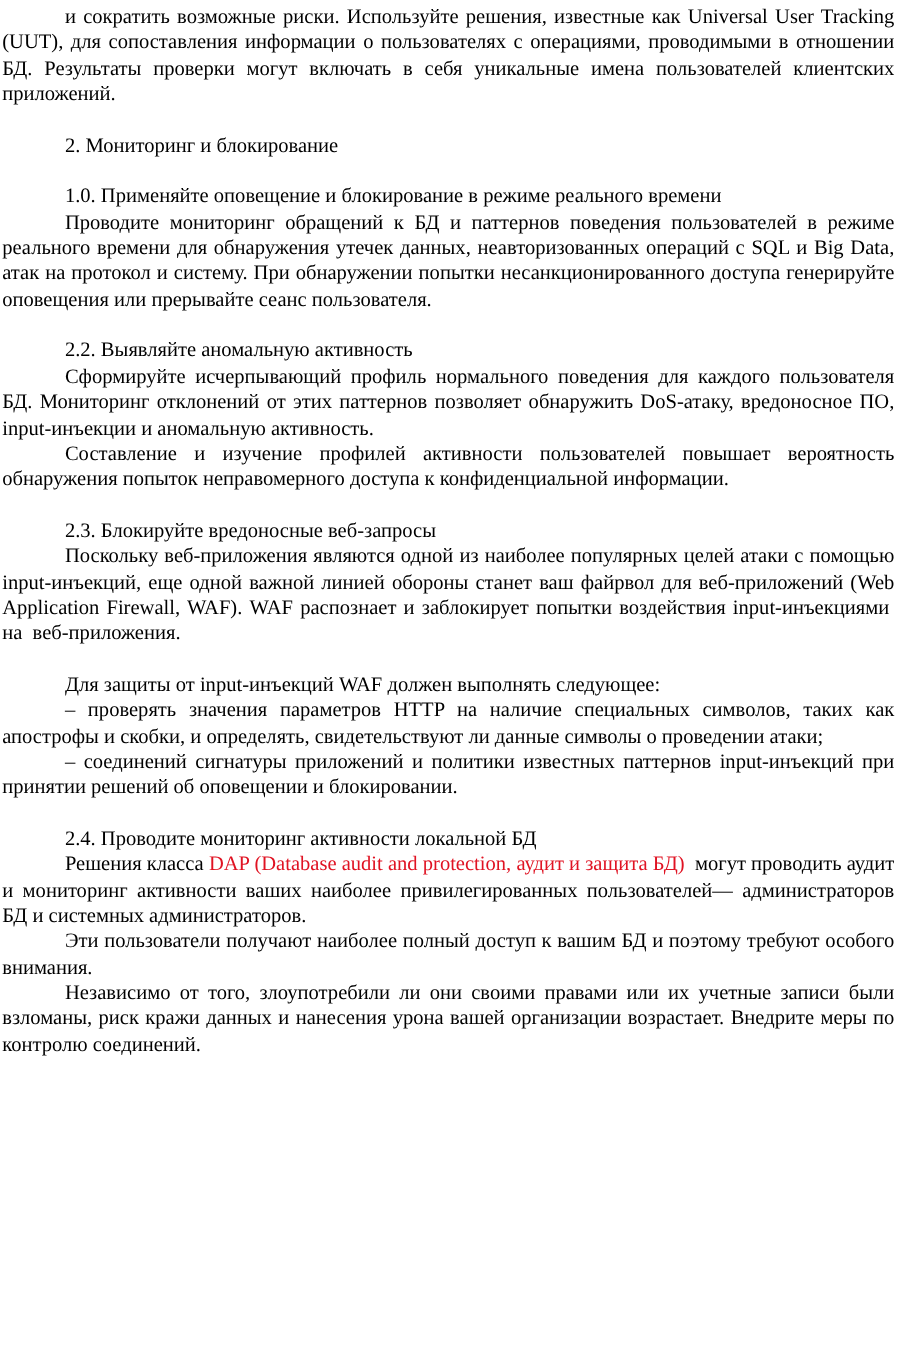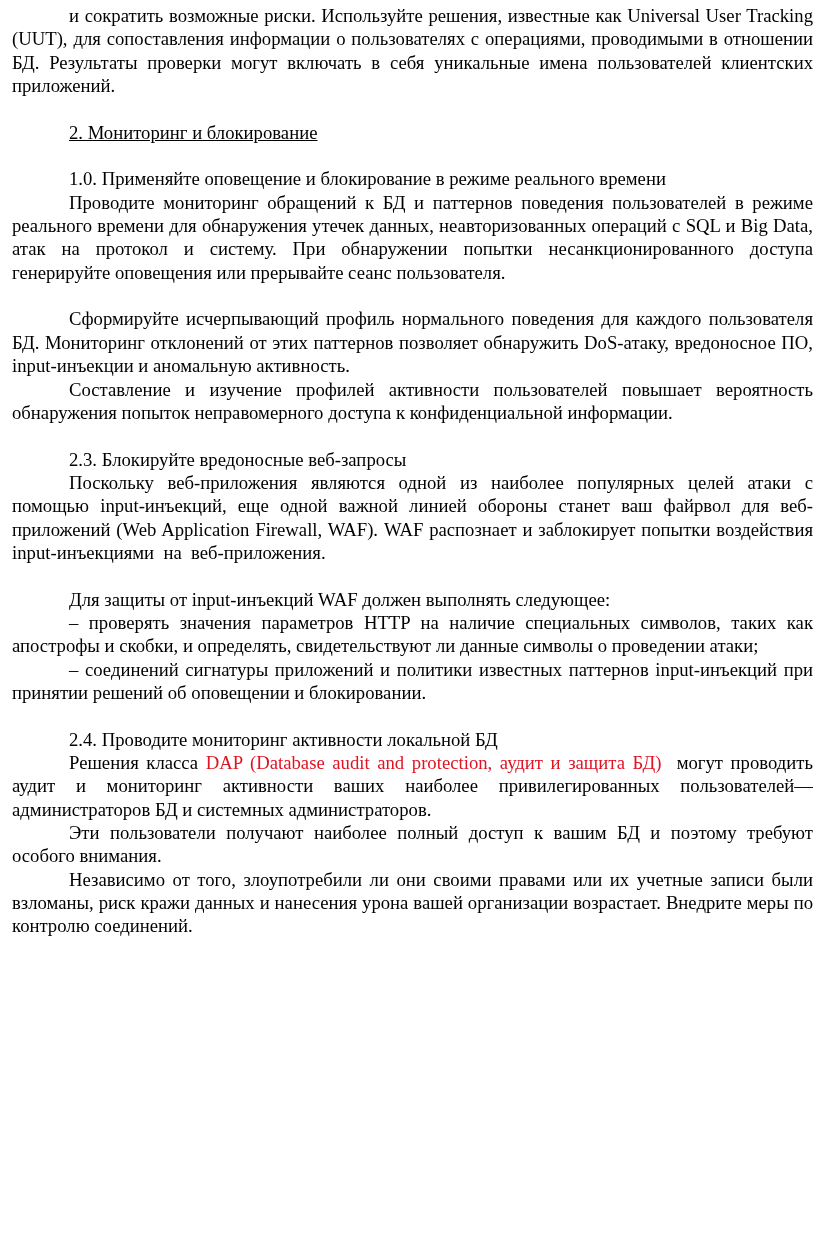--- a/index.html
+++ b/index.html
@@ -10,32 +10,31 @@
   body {
     width: 816px;
     height: 1240px;
     overflow: hidden;
     font-family: "Liberation Serif", "DejaVu Serif", serif;
     font-size: 18.7px;
     line-height: 23.35px;
     color: var(--text, #000000);
   }
   .doc {
-    padding: 4px 3px 0 12px;
+    padding: 4px 3px 0 2px;
   }
   p.para {
     margin: 0;
     text-indent: 57px;
     text-align: justify;
   }
   .blank-line {
     height: 23.35px;
   }
   .u {
-    text-decoration: underline;
   }
   .red {
     color: var(--accent-red, #e01323);
   }
 </style>
 </head>
 <body>
 
 <div class="doc">
 
@@ -45,20 +44,21 @@
 
   <p class="para"><span class="u">2. Мониторинг и блокирование</span></p>
 
   <div class="blank-line"></div>
 
   <p class="para">1.0. Применяйте оповещение и блокирование в режиме реального времени</p>
   <p class="para">Проводите мониторинг обращений к БД и паттернов поведения пользователей в режиме реального времени для обнаружения утечек данных, неавторизованных операций с SQL и Big Data, атак на протокол и систему. При обнаружении попытки несанкционированного доступа генерируйте оповещения или прерывайте сеанс пользователя.</p>
 
   <div class="blank-line"></div>
 
+  <p class="para">2.2. Выявляйте аномальную активность</p>
   <p class="para">Сформируйте исчерпывающий профиль нормального поведения для каждого пользователя БД. Мониторинг отклонений от этих паттернов позволяет обнаружить DoS-атаку, вредоносное ПО, input-инъекции и аномальную активность.</p>
   <p class="para">Составление и изучение профилей активности пользователей повышает вероятность обнаружения попыток неправомерного доступа к конфиденциальной информации.</p>
 
   <div class="blank-line"></div>
 
   <p class="para">2.3. Блокируйте вредоносные веб-запросы</p>
   <p class="para">Поскольку веб-приложения являются одной из наиболее популярных целей атаки с помощью input-инъекций, еще одной важной линией обороны станет ваш файрвол для веб-приложений (Web Application Firewall, WAF). WAF распознает и заблокирует попытки воздействия input-инъекциями&nbsp; на&nbsp; веб-приложения.</p>
 
   <div class="blank-line"></div>
 

